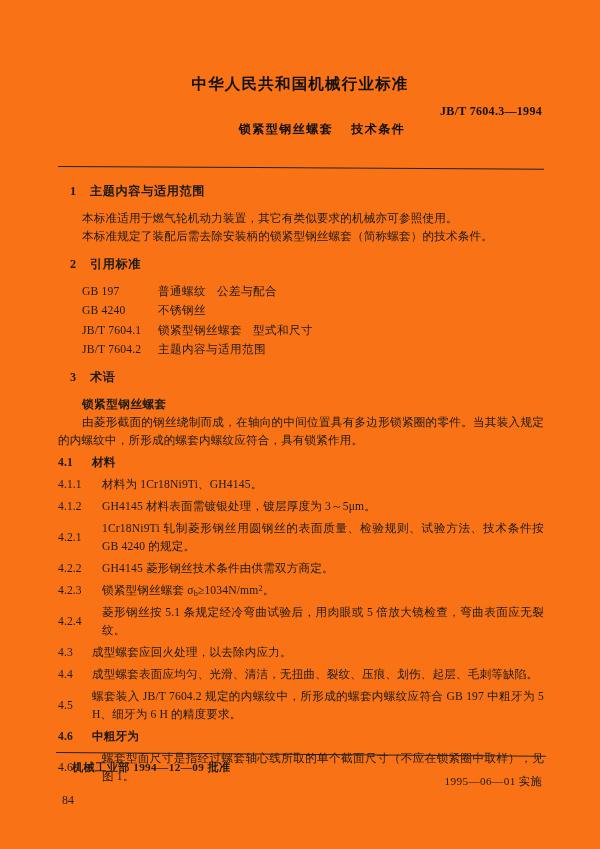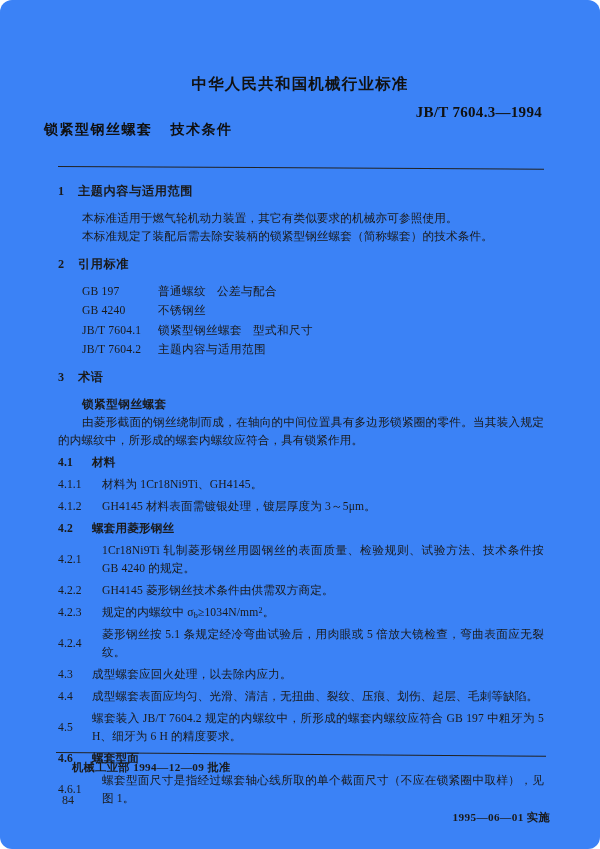--- a/index.html
+++ b/index.html
@@ -12,50 +12,50 @@
     height: 849px;
     position: relative;
     font-family: "Liberation Serif", "DejaVu Serif", serif;
     color: #1a1a1a;
     overflow: hidden;
   }
 
   .page {
     position: absolute;
     inset: 0;
-    background: #3b82f6;
-    border-radius: 12px;
+    background: #f97316;
   }
 
   
   .header {
     position: absolute;
     left: 0;
     right: 0;
     top: 74px;
   }
   .org-line {
     text-align: center;
     font-size: 15.5px;
     letter-spacing: 1.2px;
     font-weight: 600;
     color: #111;
   }
   .std-no {
     position: absolute;
     right: 58px;
     top: 30px;
-    font-size: 15px;
+    font-size: 12px;
     font-family: "Liberation Serif", serif;
     letter-spacing: 0.3px;
     font-weight: 700;
     color: #111;
   }
   .doc-title {
-    font-size: 14px;
+    text-align: center;
+    font-size: 12px;
     font-weight: 700;
     letter-spacing: 1.5px;
     margin-top: 26px;
     color: #0f0f0f;
     margin-left: 44px;
   }
   .doc-title .gap { display: inline-block; width: 18px; }
 
   .rule {
     position: absolute;
@@ -75,21 +75,21 @@
     top: 182px;
     width: 486px;
     font-size: 11.6px;
     line-height: 1.55;
   }
 
   .h-sec {
     font-weight: 700;
     font-size: 12.2px;
     letter-spacing: 0.6px;
-    margin: 0 0 2px 0;
+    margin: 0 0 2px 12px;
     white-space: nowrap;
   }
   .h-sec .num { display: inline-block; min-width: 20px; }
 
   .para {
     margin: 0;
     text-indent: 24px;
     letter-spacing: 0.15px;
     text-align: justify;
   }
@@ -166,24 +166,23 @@
     letter-spacing: 0.4px;
   }
   .footer-approve {
     position: absolute;
     left: 16px;
     top: 0;
     font-weight: 600;
   }
   .footer-effective {
     position: absolute;
-    right: 0;
+    right: 8px;
     top: 14px;
-    font-weight: 700;
-    margin-top: 36px;
+    font-weight: 400;
   }
   .page-no {
     position: absolute;
     left: 62px;
     top: 793px;
     font-size: 12px;
     color: #222;
   }
 </style>
 </head>
@@ -246,56 +245,52 @@
     </div>
     <div class="clause lvl3">
       <span class="cnum">4.1.1</span>
       <span class="ctext">材料为 1Cr18Ni9Ti、GH4145。</span>
     </div>
     <div class="clause lvl3">
       <span class="cnum">4.1.2</span>
       <span class="ctext">GH4145 材料表面需镀银处理，镀层厚度为 3～5μm。</span>
     </div>
 
-    <div class="clause bold">
-      <span class="cnum">4.2</span>
-      <span class="ctext">螺套用菱形钢丝</span>
-    </div>
     <div class="clause lvl3">
       <span class="cnum">4.2.1</span>
       <span class="ctext">1Cr18Ni9Ti 轧制菱形钢丝用圆钢丝的表面质量、检验规则、试验方法、技术条件按 GB 4240 的规定。</span>
     </div>
     <div class="clause lvl3">
       <span class="cnum">4.2.2</span>
       <span class="ctext">GH4145 菱形钢丝技术条件由供需双方商定。</span>
     </div>
     <div class="clause lvl3">
       <span class="cnum">4.2.3</span>
-      <span class="ctext"><span>规定的内螺纹中 σ</span><sub>b</sub><span>≥1034N/mm</span><sup>2</sup><span>。</span></span>
+      <span class="ctext"><span>锁紧型钢丝螺套 σ</span><sub>b</sub><span>≥1034N/mm</span><sup>2</sup><span>。</span></span>
     </div>
     <div class="clause lvl3">
       <span class="cnum">4.2.4</span>
       <span class="ctext">菱形钢丝按 5.1 条规定经冷弯曲试验后，用肉眼或 5 倍放大镜检查，弯曲表面应无裂纹。</span>
     </div>
 
     <div class="clause">
       <span class="cnum">4.3</span>
       <span class="ctext">成型螺套应回火处理，以去除内应力。</span>
     </div>
     <div class="clause">
       <span class="cnum">4.4</span>
       <span class="ctext">成型螺套表面应均匀、光滑、清洁，无扭曲、裂纹、压痕、划伤、起层、毛刺等缺陷。</span>
     </div>
     <div class="clause">
       <span class="cnum">4.5</span>
       <span class="ctext">螺套装入 JB/T 7604.2 规定的内螺纹中，所形成的螺套内螺纹应符合 GB 197 中粗牙为 5 H、细牙为 6 H 的精度要求。</span>
     </div>
     <div class="clause bold">
       <span class="cnum">4.6</span>
-      <span class="ctext">螺套型面</span>
+      <span class="ctext">中粗牙为</span>
     </div>
     <div class="clause lvl3">
       <span class="cnum">4.6.1</span>
       <span class="ctext">螺套型面尺寸是指经过螺套轴心线所取的单个截面尺寸（不应在锁紧圈中取样），见图 1。</span>
     </div>
 
   </div>
 
   <div class="footer-rule"></div>
   <div class="footer">

